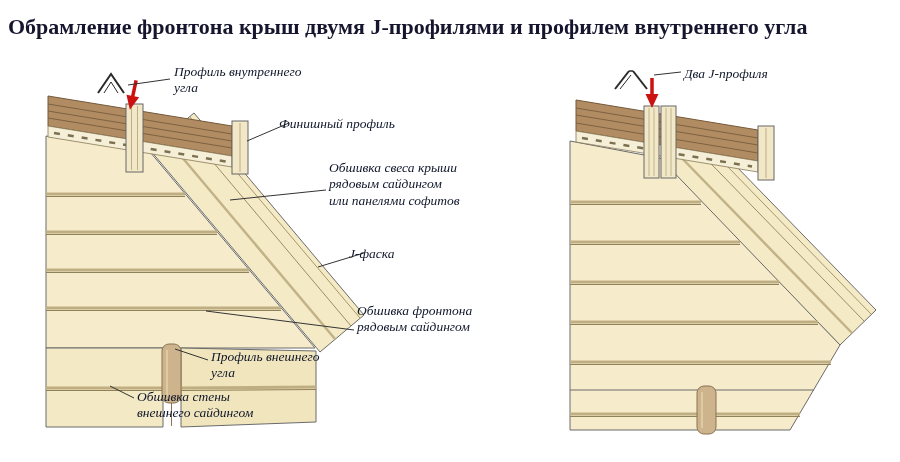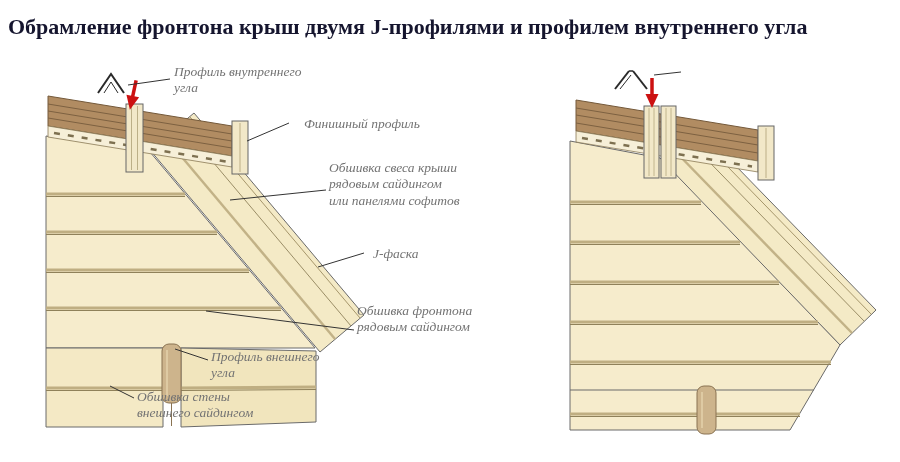--- a/index.html
+++ b/index.html
@@ -1,21 +1,21 @@
 <!DOCTYPE html>
 <html><head>
 <meta charset="utf-8">
 <style>
   html,body{margin:0;padding:0;background:#ffffff;}
   .stage{position:relative;width:900px;height:462px;background:#ffffff;overflow:hidden;
          font-family:"Liberation Serif",serif;}
   .stage svg{position:absolute;left:0;top:0;}
   .title{position:absolute;left:8px;top:14px;white-space:nowrap;font-weight:bold;
          font-size:22px;color:#15152e;font-family:"Liberation Serif",serif;}
-  .lbl{position:absolute;font-style:italic;font-size:13.5px;line-height:1.22;color:#737373;
+  .lbl{position:absolute;font-style:italic;font-size:13.5px;line-height:1.22;color:#0f172a;
        white-space:pre-line;}
 </style>
 </head>
 <body>
 
 <div class="stage">
 
 <svg width="900" height="462" viewBox="0 0 900 462">
 
   <g>
@@ -152,30 +152,31 @@
     <line x1="134" y1="398" x2="110" y2="386"></line>
     <line x1="654" y1="75" x2="681" y2="72"></line>
   </g>
 </svg>
 
   <div class="title">Обрамление фронтона крыш двумя J-профилями и профилем внутреннего угла</div>
 
   <div class="lbl" style="left:174px;top:64px;width:160px">Профиль внутреннего
 угла</div>
 
-  <div class="lbl" style="left:304px;top:116px;width:170px">Финишный профиль</div>
+  <div class="lbl" style="left:279px;top:116px;width:170px">Финишный профиль</div>
 
   <div class="lbl" style="left:329px;top:160px;width:180px">Обшивка свеса крыши
 рядовым сайдингом
 или панелями софитов</div>
 
-  <div class="lbl" style="left:373px;top:246px;width:90px">J-фаска</div>
+  <div class="lbl" style="left:349px;top:246px;width:90px">J-фаска</div>
 
   <div class="lbl" style="left:357px;top:303px;width:165px">Обшивка фронтона
 рядовым сайдингом</div>
 
   <div class="lbl" style="left:211px;top:349px;width:145px">Профиль внешнего
 угла</div>
 
   <div class="lbl" style="left:137px;top:389px;width:150px">Обшивка стены
 внешнего сайдингом</div>
 
+  <div class="lbl" style="left:684px;top:66px;width:150px">Два J-профиля</div>
 </div>
 
 </body></html>

